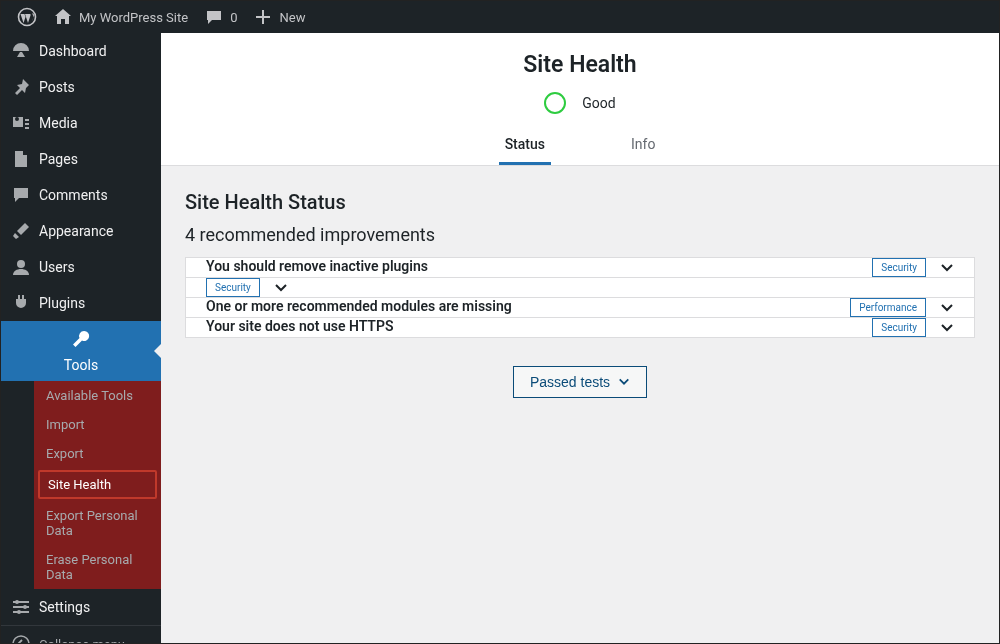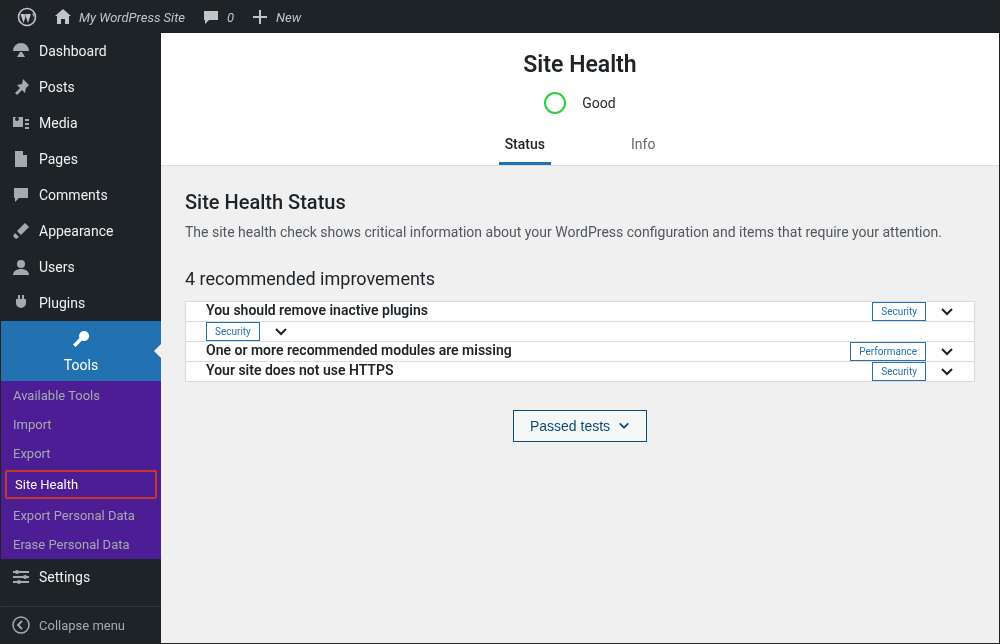--- a/index.html
+++ b/index.html
@@ -14,21 +14,20 @@
 }
 
 .adminbar {
   height: 32px;
   background: #1d2327;
   color: #c3c4c7;
   display: flex;
   align-items: center;
   padding: 0 8px;
   font-size: 13px;
-  font-style: italic;
 }
 .adminbar .ab-item {
   display: flex;
   align-items: center;
   gap: 6px;
   padding: 0 8px;
   color: #c3c4c7;
   text-decoration: none;
   height: 32px;
   cursor: pointer;
@@ -63,21 +62,22 @@
 .menu-item.open svg { fill: #fff; }
 .menu-item.open::after {
   content: "";
   position: absolute;
   right: -1px; top: 50%;
   transform: translateY(-50%);
   border: 8px solid transparent;
   border-right-color: #f0f0f1;
 }
 .submenu {
-  background: #4c1d95;
+  background: #7f1d1d;
+  margin-left: 33px;
 }
 .submenu .sub-item {
   display: block;
   padding: 7px 12px;
   color: #a7aaad;
   font-size: 13px;
   cursor: pointer;
 }
 .submenu .sub-item.current {
   color: #fff;
@@ -336,21 +336,20 @@
         <span>Good</span>
       </div>
       <div class="tabs">
         <div class="tab active">Status</div>
         <div class="tab">Info</div>
       </div>
     </div>
 
     <div class="main-body">
       <h2>Site Health Status</h2>
-      <p class="desc">The site health check shows critical information about your WordPress configuration and items that require your attention.</p>
 
       <div class="section-title">4 recommended improvements</div>
 
       <div class="accordions">
         <div class="accordion-row">
           <div class="title">You should remove inactive plugins</div>
           <div class="right">
             <span class="badge">Security</span>
             <svg class="chev" viewBox="0 0 14 14">
                 <path d="M2 4l5 5 5-5"></path>

